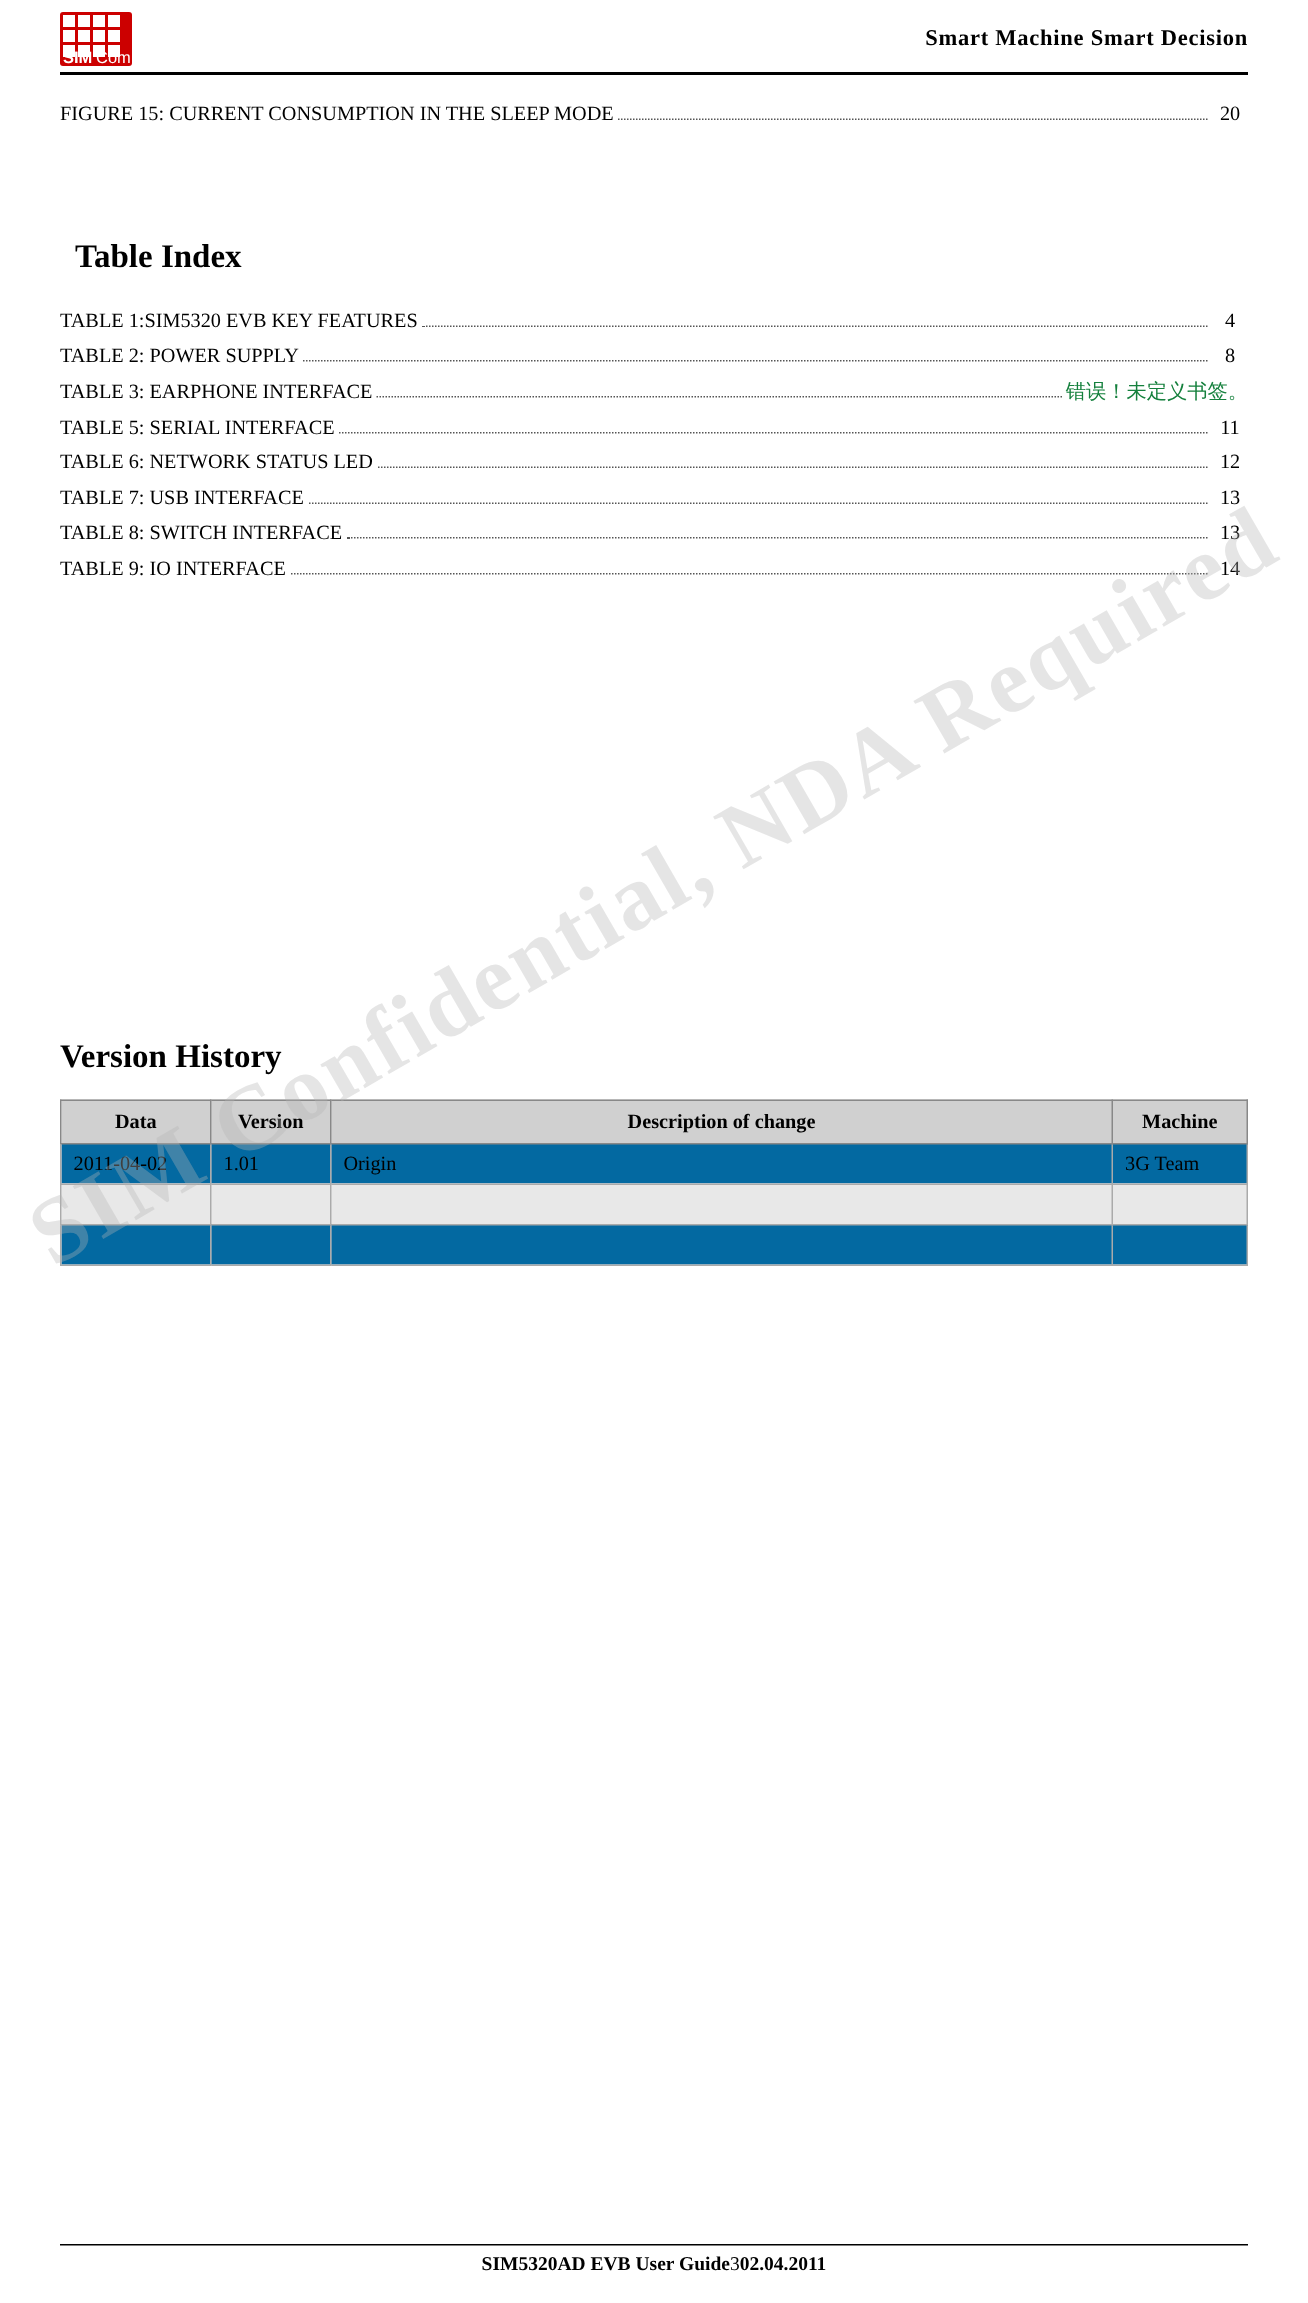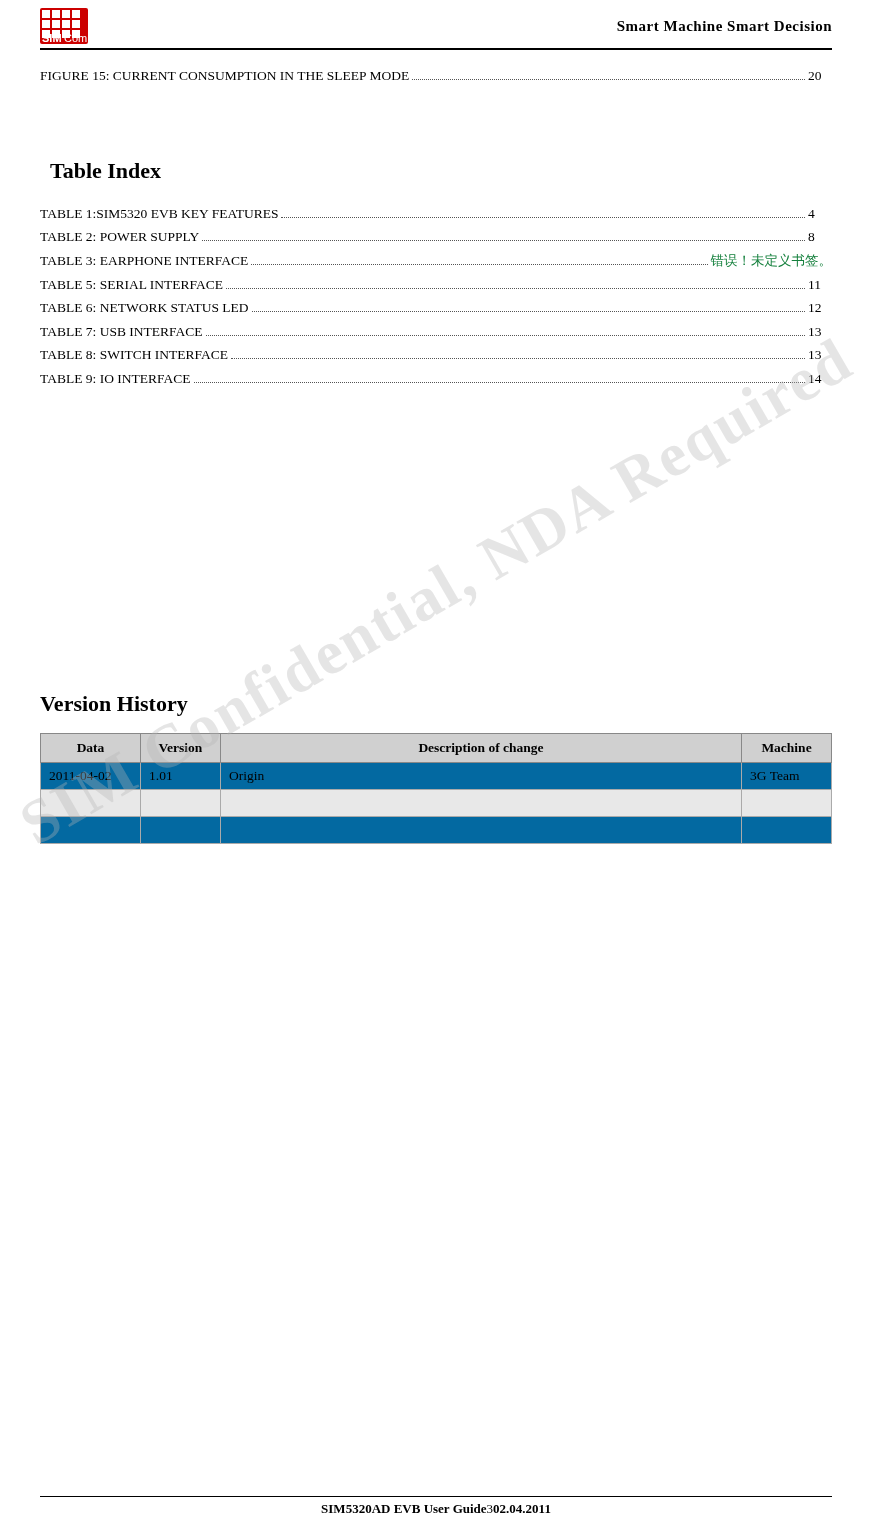--- a/index.html
+++ b/index.html
@@ -85,21 +85,21 @@
 
     .toc-fill {
       flex: 1;
       border-bottom: 1px dotted #555;
       margin: 0 3px 3px 3px;
     }
 
     .toc-num {
       white-space: nowrap;
       min-width: 24px;
-      text-align: left;
+      text-align: center;
     }
 
     
     .watermark {
       position: absolute;
       top: 500px;
       left: 50%;
       transform: translateX(-50%) rotate(-30deg);
       font-size: 62px;
       font-weight: bold;

